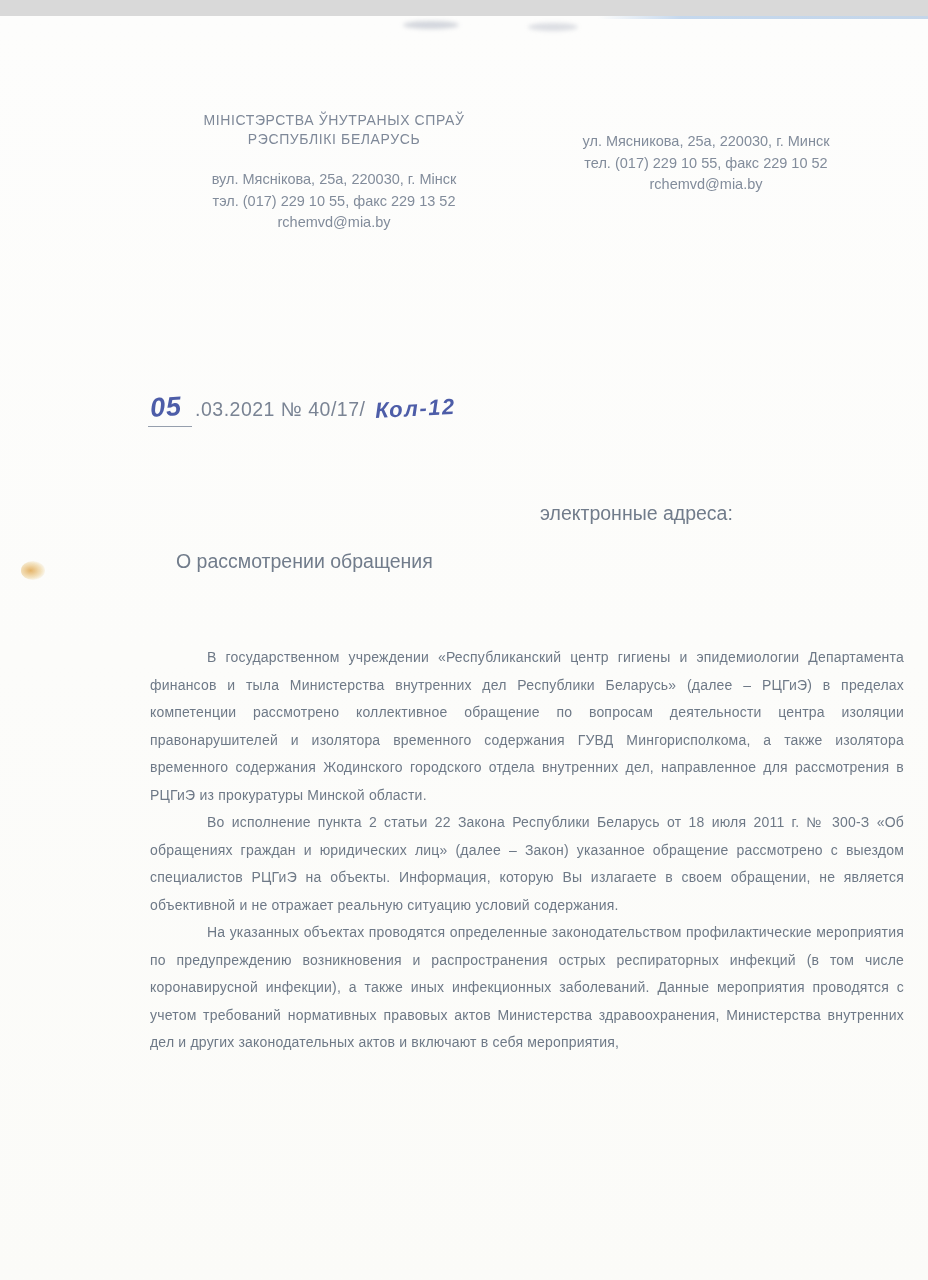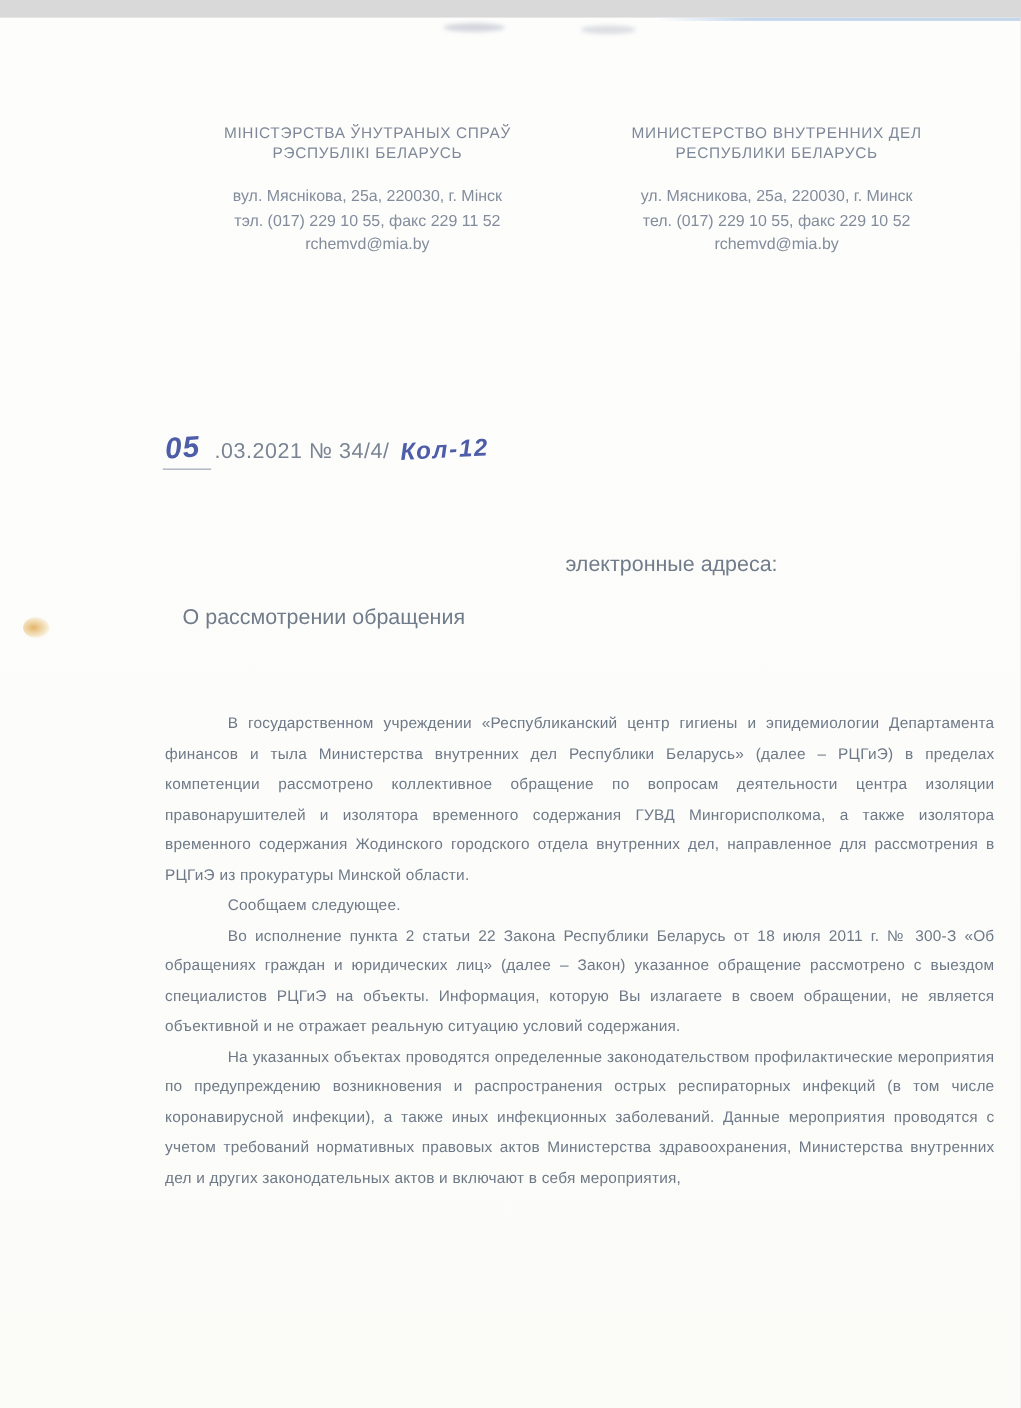--- a/index.html
+++ b/index.html
@@ -24,22 +24,22 @@
 
   
   .ref-line { position:absolute; left:148px; top:376px; display:flex; align-items:baseline; }
   .day-underline { display:inline-block; border-bottom:1.5px solid #969fad; padding:0 10px 3px 2px; }
   .hw { font-style:italic; color:#4d5da8; }
   .hw-day { display:inline-block; font-size:27px; font-weight:bold; transform:rotate(-4deg); letter-spacing:1px; }
   .typed-ref { font-size:19.5px; color:#7a8494; margin-left:3px; letter-spacing:0.5px; }
   .hw-suffix { display:inline-block; font-size:22px; font-weight:bold; margin-left:10px; transform:rotate(-3deg); letter-spacing:1.5px; }
 
   
-  .addressee { position:absolute; left:514px; top:486px; font-size:19.5px; color:#717c8b; }
-  .subject   { position:absolute; left:166px; top:534px; font-size:19.5px; color:#717c8b; }
+  .addressee { position:absolute; left:540px; top:486px; font-size:19.5px; color:#717c8b; }
+  .subject   { position:absolute; left:176px; top:534px; font-size:19.5px; color:#717c8b; }
 
   
   .body-text {
     position:absolute; left:150px; top:628px; width:754px;
     font-size:14px; line-height:27.5px;
     text-align:justify; color:#6e7987; letter-spacing:0.2px;
   }
   .body-text p { margin:0; text-indent:57px; }
 
   
@@ -68,42 +68,39 @@
   <div class="smudge-a"></div>
   <div class="smudge-b"></div>
   <div class="stain"></div>
   <div class="bottom-line"></div>
 
   <header>
     <div class="lh-col lh-left">
       <div class="ministry">МІНІСТЭРСТВА ЎНУТРАНЫХ СПРАЎ
 РЭСПУБЛІКІ БЕЛАРУСЬ</div>
       <div class="lh-address">вул. Мяснікова, 25а, 220030, г. Мінск
-тэл. (017) 229 10 55, факс 229 11 52
+тэл. (017) 229 10 55, факс 229 13 52
 rchemvd@mia.by</div>
     </div>
     <div class="lh-col lh-right">
-      <div class="ministry">МИНИСТЕРСТВО ВНУТРЕННИХ ДЕЛ
-РЕСПУБЛИКИ БЕЛАРУСЬ</div>
       <div class="lh-address">ул. Мясникова, 25а, 220030, г. Минск
 тел. (017) 229 10 55, факс 229 10 52
 rchemvd@mia.by</div>
     </div>
   </header>
 
   <div class="ref-line">
     <span class="day-underline"><span class="hw hw-day">05</span></span>
-    <span class="typed-ref">.03.2021  № 34/4/</span>
+    <span class="typed-ref">.03.2021  № 40/17/</span>
     <span class="hw hw-suffix">Кол-12</span>
   </div>
 
   <div class="addressee">электронные адреса:</div>
 
   <div class="subject">О рассмотрении обращения</div>
 
   <main class="body-text">
     <p>В государственном учреждении «Республиканский центр гигиены и эпидемиологии Департамента финансов и тыла Министерства внутренних дел Республики Беларусь» (далее – РЦГиЭ) в пределах компетенции рассмотрено коллективное обращение по вопросам деятельности центра изоляции правонарушителей и изолятора временного содержания ГУВД Мингорисполкома, а также изолятора временного содержания Жодинского городского отдела внутренних дел, направленное для рассмотрения в РЦГиЭ из прокуратуры Минской области.</p>
-    <p>Сообщаем следующее.</p>
     <p>Во исполнение пункта 2 статьи 22 Закона Республики Беларусь от 18 июля 2011 г. № 300-З «Об обращениях граждан и юридических лиц» (далее – Закон) указанное обращение рассмотрено с выездом специалистов РЦГиЭ на объекты. Информация, которую Вы излагаете в своем обращении, не является объективной и не отражает реальную ситуацию условий содержания.</p>
     <p>На указанных объектах проводятся определенные законодательством профилактические мероприятия по предупреждению возникновения и распространения острых респираторных инфекций (в том числе коронавирусной инфекции), а также иных инфекционных заболеваний. Данные мероприятия проводятся с учетом требований нормативных правовых актов Министерства здравоохранения, Министерства внутренних дел и других законодательных актов и включают в себя мероприятия,</p>
   </main>
 
 </div>
 
 </body></html>

